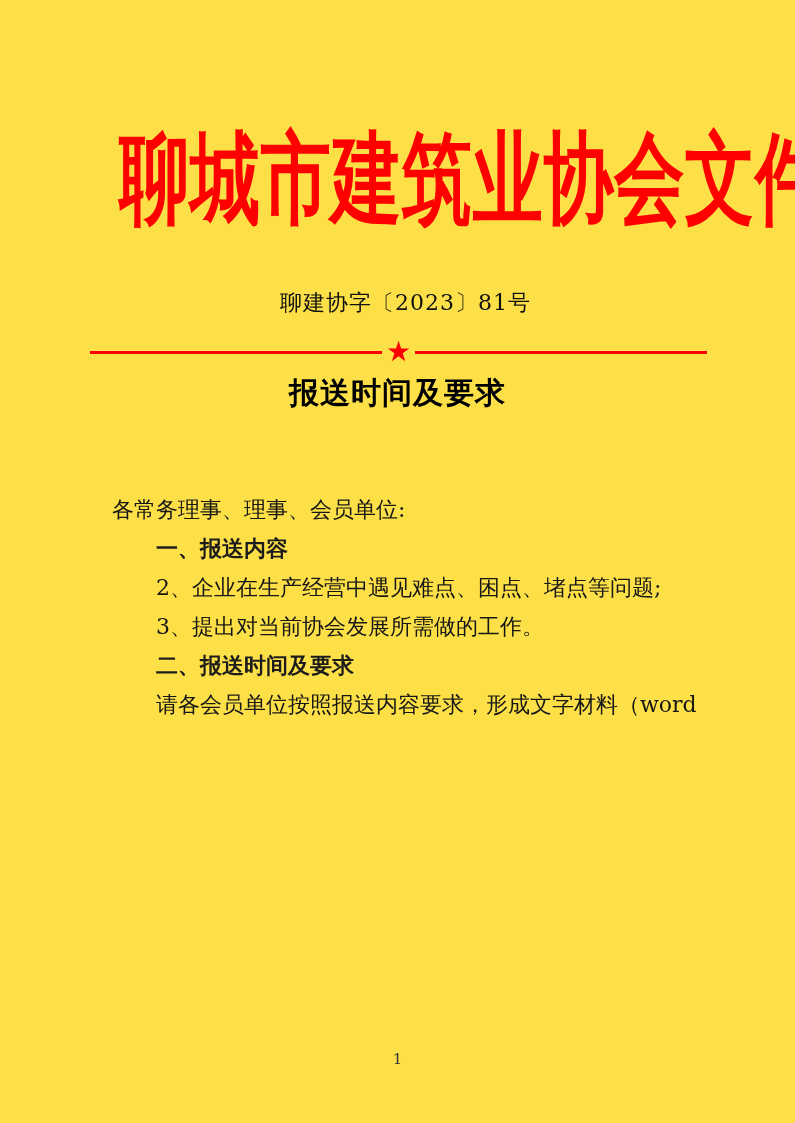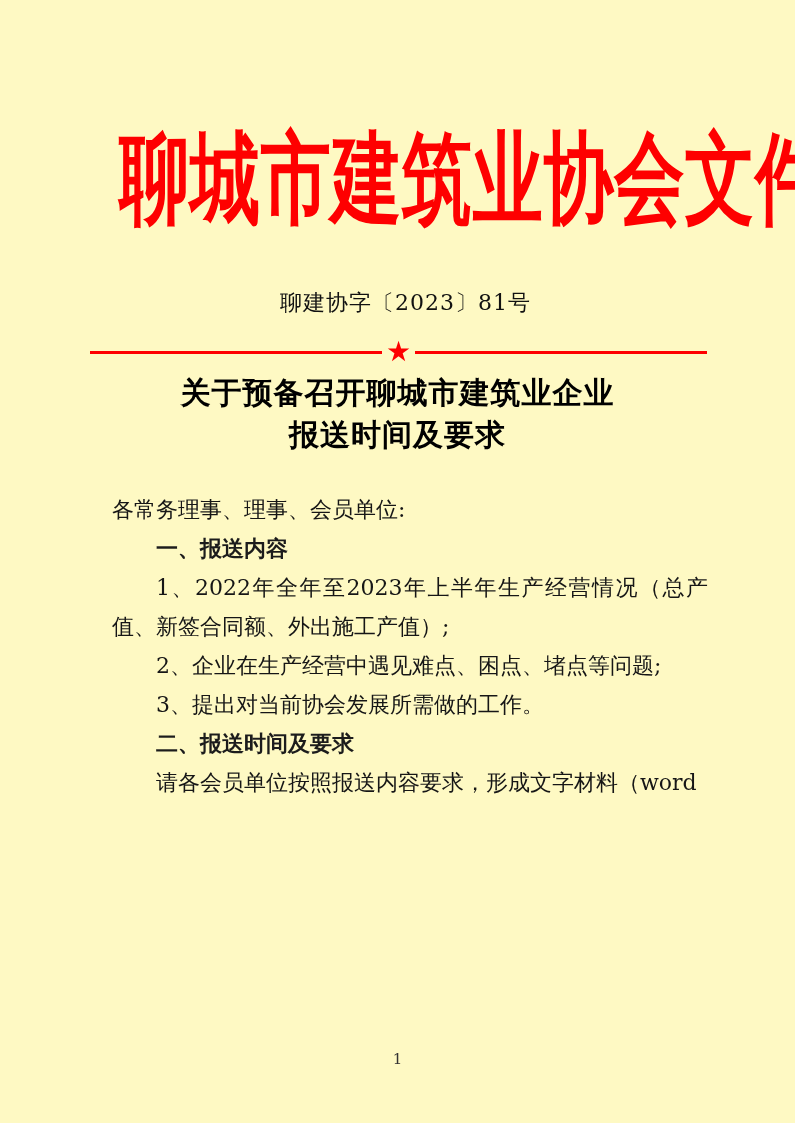--- a/index.html
+++ b/index.html
@@ -3,21 +3,21 @@
 <meta charset="utf-8">
 <style>
   :root { --accent: #fe0000; }
   * { margin: 0; padding: 0; box-sizing: border-box; }
   html, body { background: #ffffff; }
   .page {
     position: relative;
     width: 795px;
     height: 1123px;
     margin: 0 auto;
-    background: #fef9c3;
+    background: #fde047;
     overflow: hidden;
     font-family: "DejaVu Serif", "Liberation Serif", serif;
     color: #1a1a1a;
   }
 
   
   .org-title {
     position: absolute;
     top: 124px;
     left: 0;
@@ -125,28 +125,26 @@
 
   <div class="doc-number">聊建协字〔2023〕81号</div>
 
   <div class="divider">
     <span class="rule"></span>
     <span class="star">★</span>
     <span class="rule"></span>
   </div>
 
   <div class="doc-title">
-    <div>关于预备召开聊城市建筑业企业</div>
     <div>报送时间及要求</div>
   </div>
 
   <div class="body">
     <p class="salutation">各常务理事、理事、会员单位:</p>
     <p class="heading">一、报送内容</p>
-    <p class="indent">1、2022年全年至2023年上半年生产经营情况（总产值、新签合同额、外出施工产值）;</p>
     <p class="indent">2、企业在生产经营中遇见难点、困点、堵点等问题;</p>
     <p class="indent">3、提出对当前协会发展所需做的工作。</p>
     <p class="heading">二、报送时间及要求</p>
     <p class="indent">请各会员单位按照报送内容要求，形成文字材料（word</p>
   </div>
 
   <div class="page-number">1</div>
 
 </div>
 

